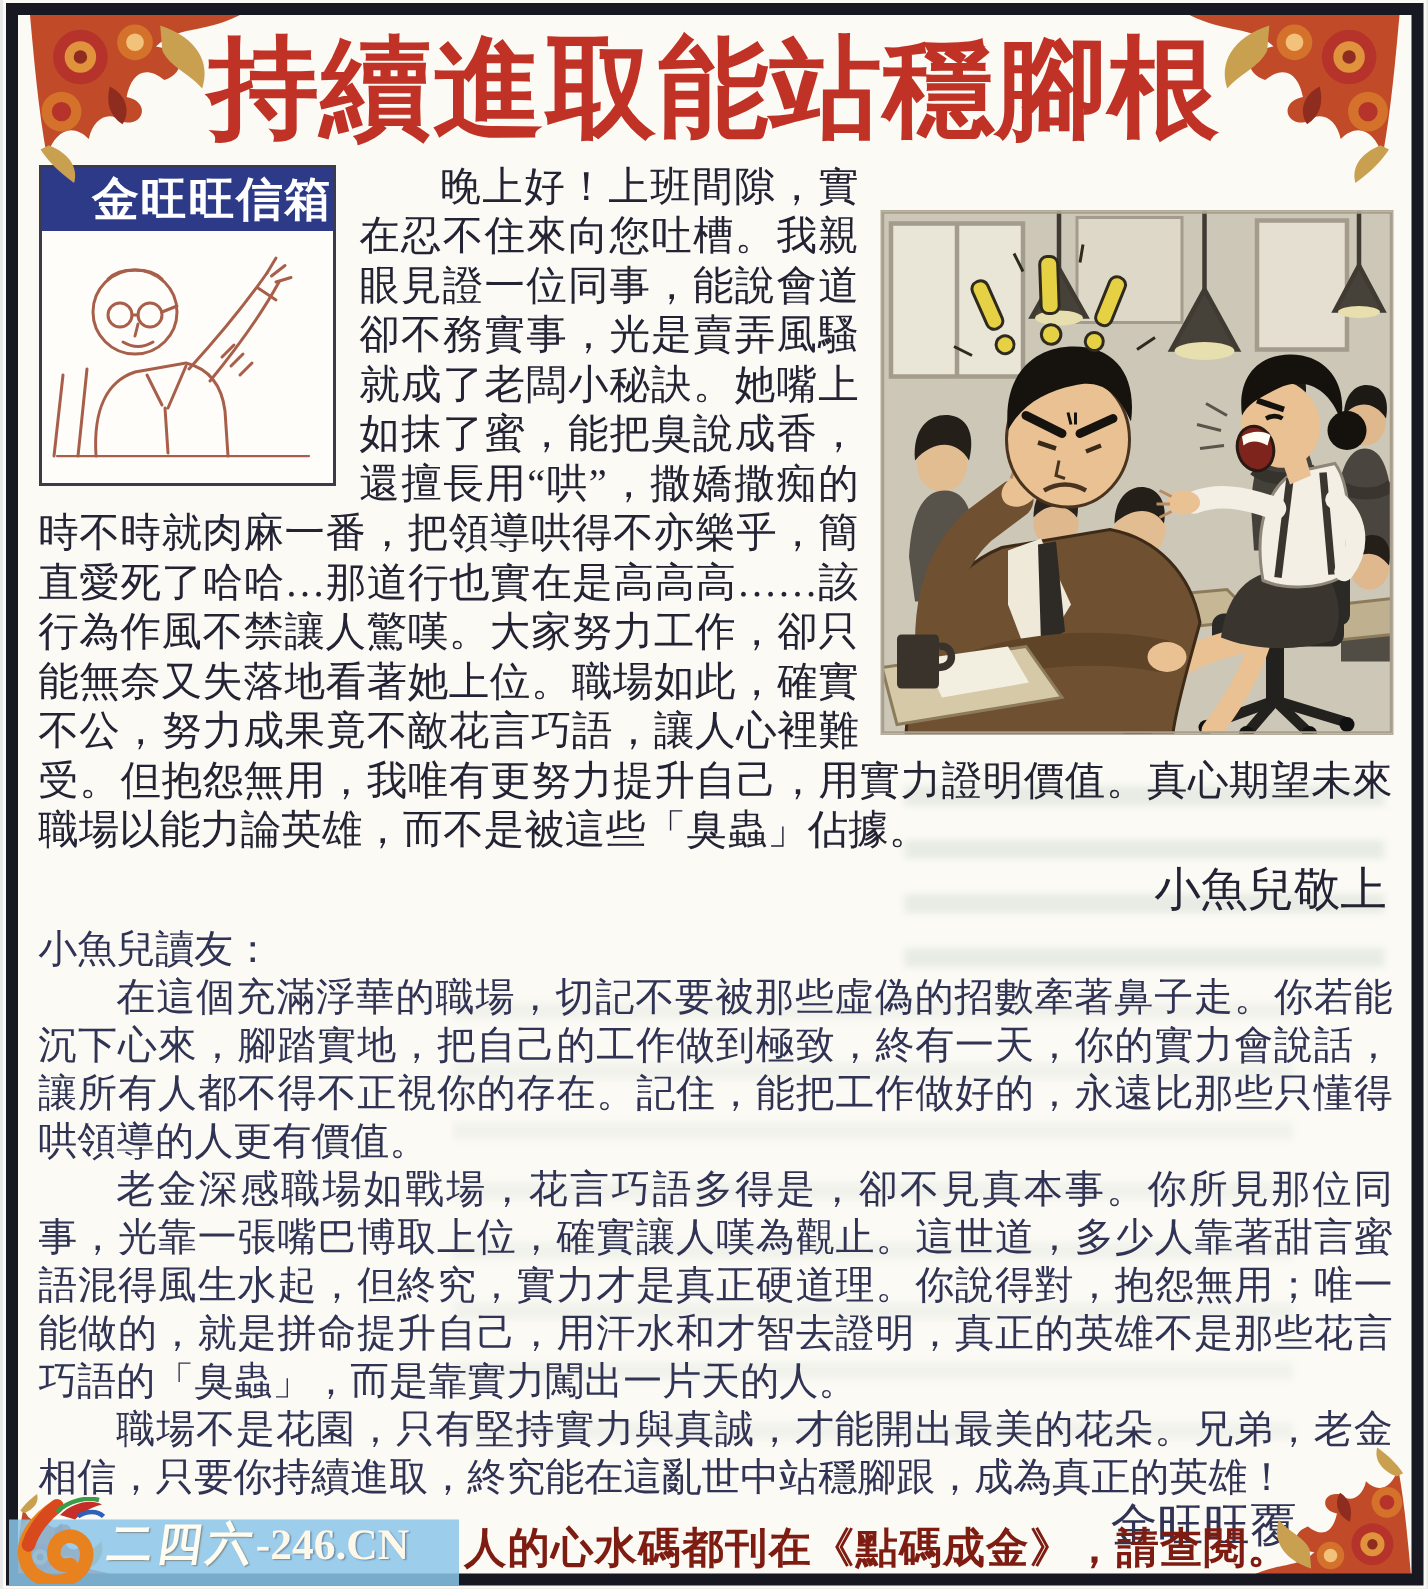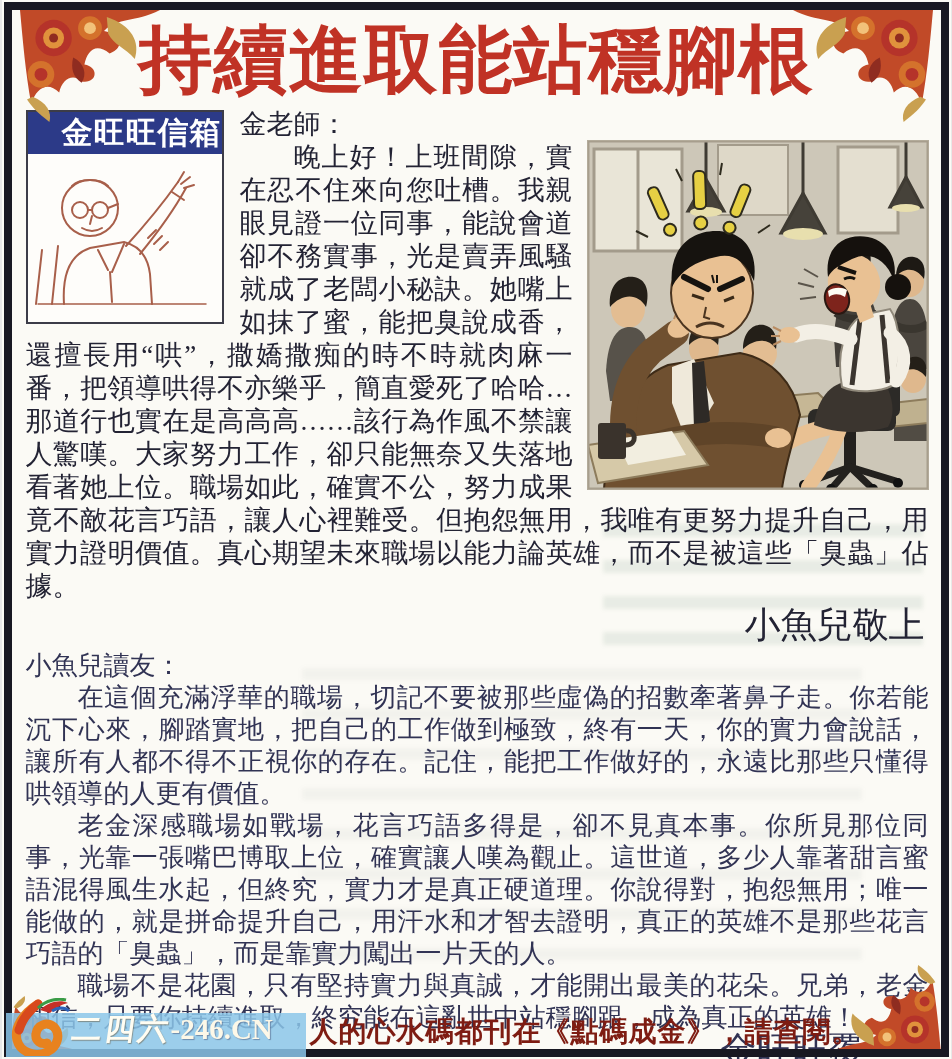--- a/index.html
+++ b/index.html
@@ -25,21 +25,21 @@
         font-weight:bold;font-family:"Liberation Sans","DejaVu Sans",sans-serif;letter-spacing:1px;}
   .sketch-wrap{height:168px;background:#fefdfa;}
   .sketch-wrap svg{display:block;width:190px;height:168px;}
 
   
   .cartoon{float:right;width:340px;height:348px;margin:32px 0 12px 14px;border:1px solid #b3ab9a;box-sizing:content-box;}
   .cartoon svg{display:block;width:340px;height:348px;}
 
   .salutation{font-size:27px;line-height:33px;color:#232334;}
   .letter-p{margin:0;text-indent:2em;font-size:27px;line-height:33px;color:#232334;text-align:justify;}
-  .sign{text-align:right;font-size:36px;line-height:33px;color:#232334;}
+  .sign{text-align:right;font-size:31px;line-height:33px;color:#232334;}
   .letter-sign{margin:6px 4px 0 0;}
   .reply-salutation{margin-top:8px;font-size:26px;line-height:32px;color:#313354;}
   .reply-p{margin:0;text-indent:2em;font-size:26px;line-height:32px;color:#313354;text-align:justify;}
   .reply-sign{margin:2px 64px 0 0;line-height:28px;color:#313354;}
 
   .footer{position:absolute;left:0;right:0;bottom:8px;padding-left:308px;font-size:28px;font-weight:bold;
           color:#7e1c12;white-space:nowrap;z-index:3;letter-spacing:1px;}
 
   
   .watermark{position:absolute;left:4px;bottom:2px;width:300px;height:52px;z-index:6;}
@@ -247,21 +247,20 @@
           <path d="M60,96 l-12,-6 M170,92 l12,-8 M94,40 l-6,-12 M132,34 l2,-12" fill="none"></path>
         </g>
         <path d="M0,304 L96,290 L120,324 L10,342 Z" fill="#d6c9a8" stroke="#8d7c5c" stroke-width="2"></path>
         <path d="M28,298 L84,290 L98,314 L40,324 Z" fill="#f2eee0"></path>
         <rect x="10" y="282" width="28" height="36" rx="3" fill="#3a332c"></rect>
         <path d="M38,290 c10,-2 12,14 0,14" fill="none" stroke="#3a332c" stroke-width="5"></path>
         <rect x="0" y="0" width="340" height="348" fill="none" stroke="#a79e8d" stroke-width="3"></rect>
       </svg>
     </div>
 
-    <div class="salutation">金老師：</div>
     <p class="letter-p">晚上好！上班間隙，實在忍不住來向您吐槽。我親眼見證一位同事，能說會道卻不務實事，光是賣弄風騷就成了老闆小秘訣。她嘴上如抹了蜜，能把臭說成香，還擅長用“哄”，撒嬌撒痴的時不時就肉麻一番，把領導哄得不亦樂乎，簡直愛死了哈哈…那道行也實在是高高高……該行為作風不禁讓人驚嘆。大家努力工作，卻只能無奈又失落地看著她上位。職場如此，確實不公，努力成果竟不敵花言巧語，讓人心裡難受。但抱怨無用，我唯有更努力提升自己，用實力證明價值。真心期望未來職場以能力論英雄，而不是被這些「臭蟲」佔據。</p>
     <div class="sign letter-sign">小魚兒敬上</div>
 
     <div class="reply-salutation">小魚兒讀友：</div>
     <p class="reply-p">在這個充滿浮華的職場，切記不要被那些虛偽的招數牽著鼻子走。你若能沉下心來，腳踏實地，把自己的工作做到極致，終有一天，你的實力會說話，讓所有人都不得不正視你的存在。記住，能把工作做好的，永遠比那些只懂得哄領導的人更有價值。</p>
     <p class="reply-p">老金深感職場如戰場，花言巧語多得是，卻不見真本事。你所見那位同事，光靠一張嘴巴博取上位，確實讓人嘆為觀止。這世道，多少人靠著甜言蜜語混得風生水起，但終究，實力才是真正硬道理。你說得對，抱怨無用；唯一能做的，就是拼命提升自己，用汗水和才智去證明，真正的英雄不是那些花言巧語的「臭蟲」，而是靠實力闖出一片天的人。</p>
     <p class="reply-p">職場不是花園，只有堅持實力與真誠，才能開出最美的花朵。兄弟，老金相信，只要你持續進取，終究能在這亂世中站穩腳跟，成為真正的英雄！</p>
     <div class="sign reply-sign">金旺旺覆</div>
   </div>
 

